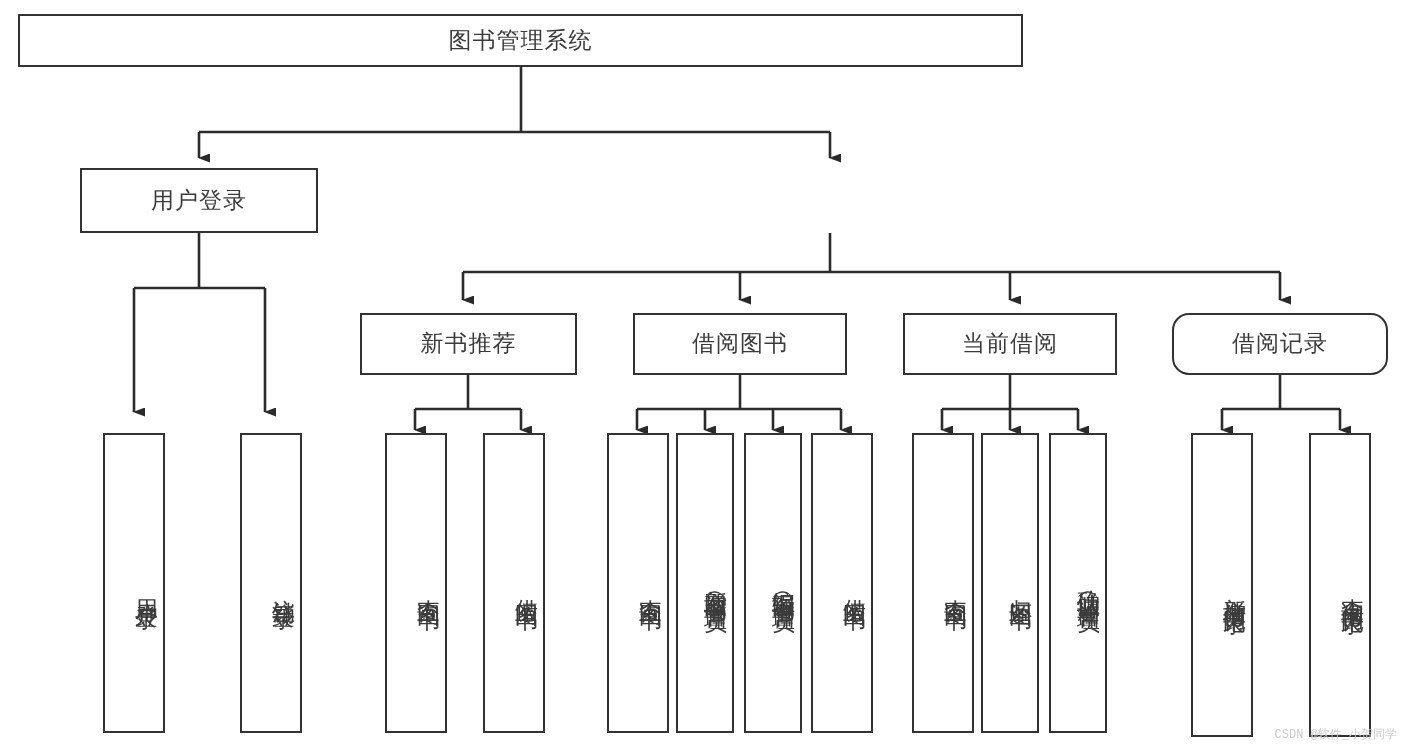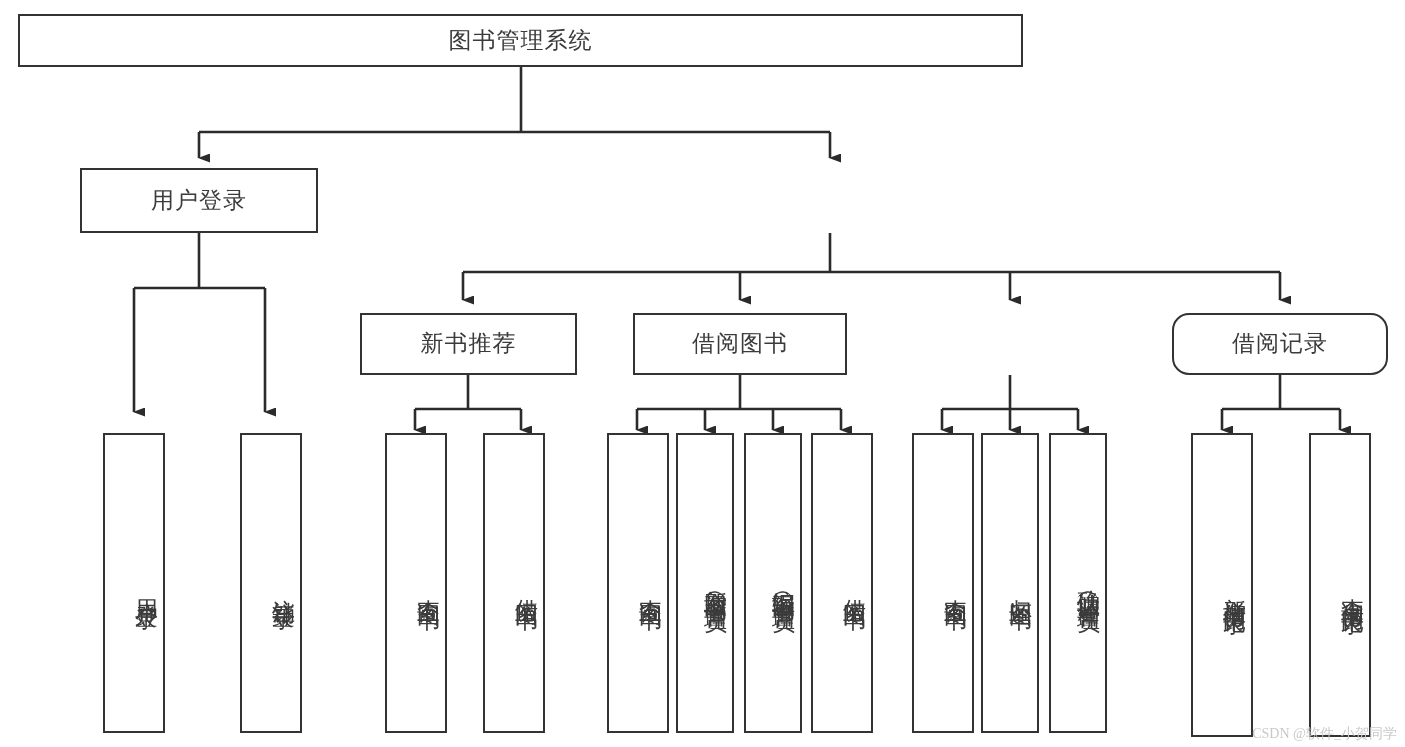--- a/index.html
+++ b/index.html
@@ -55,25 +55,25 @@
     text-orientation: upright;
     white-space: nowrap;
   }
   .node.vert.top-aligned {
     padding-top: 4px;
   }
   #watermark {
     position: absolute;
     right: 8px;
     bottom: 4px;
-    font-size: 14px;
+    font-size: 12px;
     color: #c9c9c9;
     z-index: 9;
     white-space: nowrap;
-    font-family: Liberation Serif, serif;
+    font-family: Liberation Mono, monospace;
   }
 </style>
 </head>
 <body>
 
 <div id="canvas">
 
   <svg id="edges" viewBox="0 0 1405 747" width="1405" height="747" xmlns="http://www.w3.org/2000/svg">
     <defs>
       <marker id="arrowhead" markerWidth="10" markerHeight="12" refX="4.5" refY="11" orient="auto" markerUnits="userSpaceOnUse">
@@ -135,20 +135,23 @@
 
 
   <div class="node horiz" style="left:360px; top:313px; width:217px; height:62px;">
     <span>新书推荐</span>
   </div>
 
   <div class="node horiz" style="left:633px; top:313px; width:214px; height:62px;">
     <span>借阅图书</span>
   </div>
 
+  <div class="node horiz" style="left:903px; top:313px; width:214px; height:62px;">
+    <span>当前借阅</span>
+  </div>
 
   <div class="node horiz" style="left:1172px; top:313px; width:216px; height:62px;border-radius:17px;">
     <span>借阅记录</span>
   </div>
 
   <div class="node vert" style="left:103px; top:433px; width:62px; height:300px;">
     <span class="vlabel">用户登录</span>
   </div>
 
   <div class="node vert" style="left:240px; top:433px; width:62px; height:300px;">

